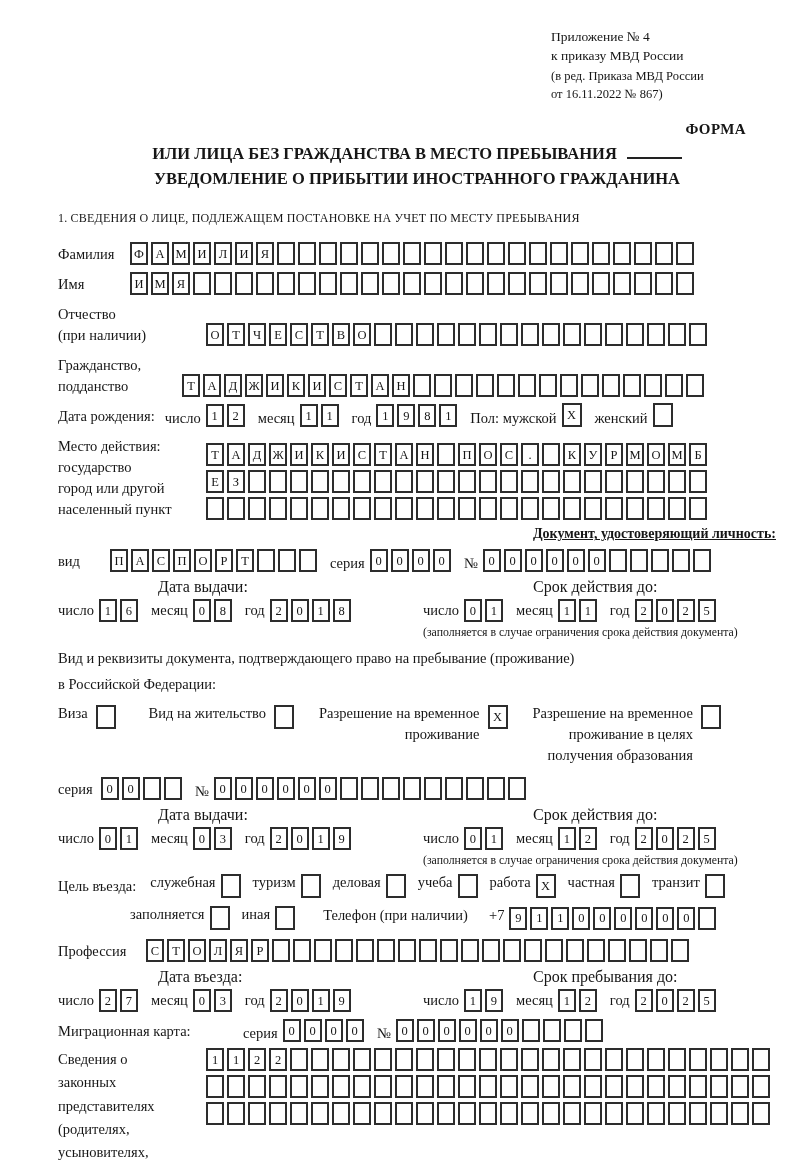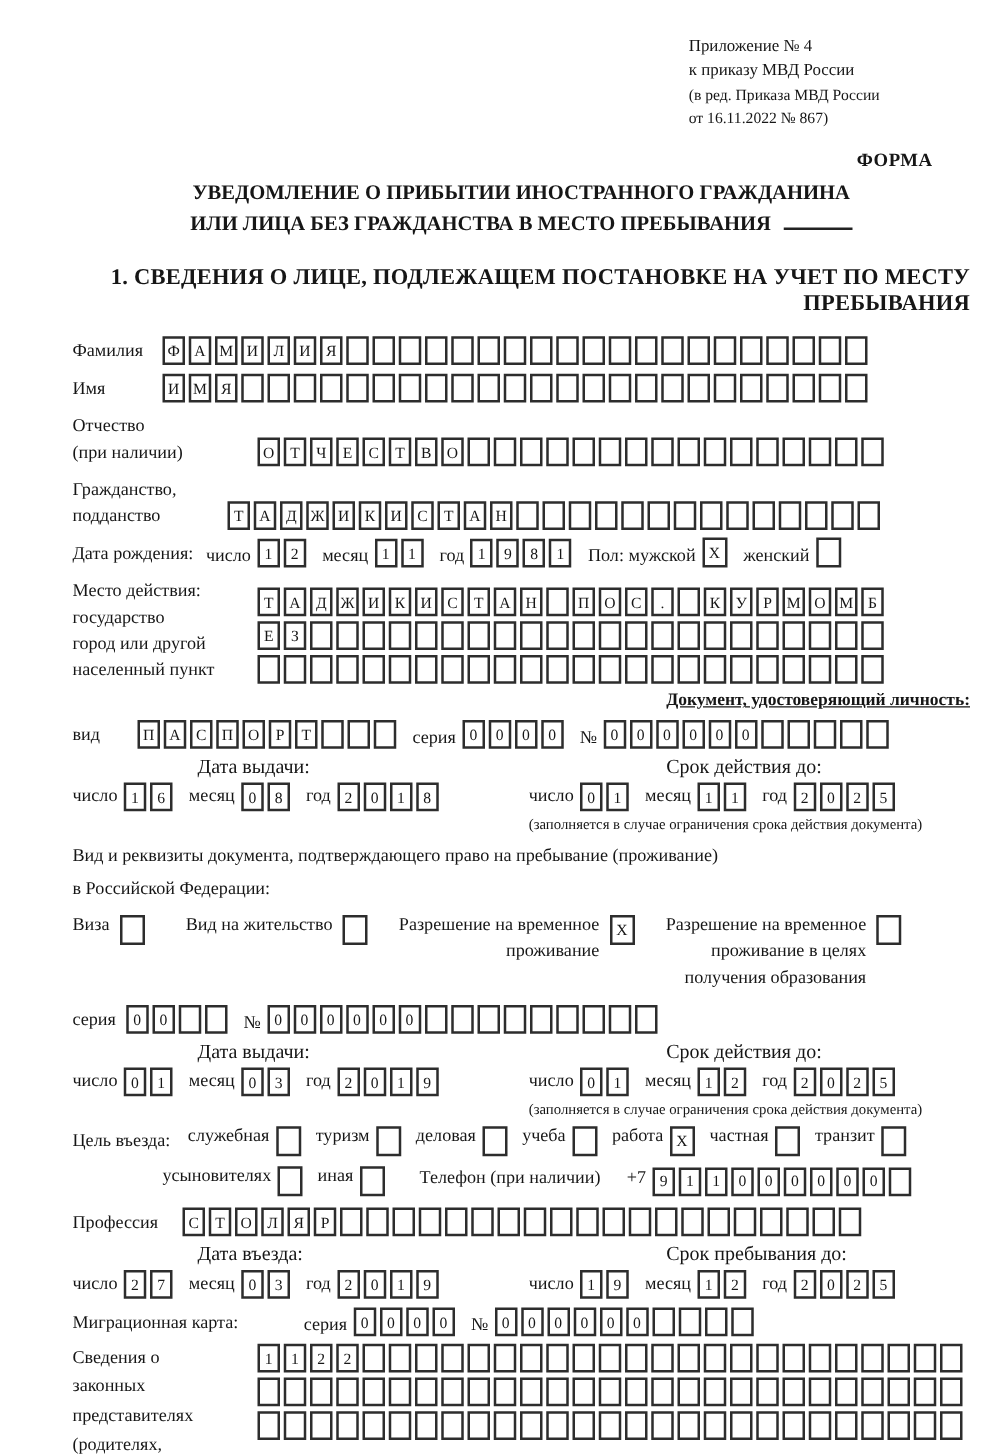--- a/index.html
+++ b/index.html
@@ -7,21 +7,21 @@
   body { width:800px; color:#161616; font-family:"Liberation Serif","DejaVu Serif",serif; }
   .page { width:800px; min-height:1163px; padding:28px 24px 20px 58px; background:#fff; }
 
   .appendix { margin-left:auto; width:225px; font-size:13.5px; line-height:1.38; }
   .appendix .ed { font-size:12.5px; margin-top:3px; }
   .forma { text-align:right; font-weight:bold; font-size:15px; margin:18px 30px 2px 0; letter-spacing:.4px; }
 
   .title { text-align:center; font-weight:bold; font-size:16.5px; line-height:1.5; margin-top:4px; }
   .blank-line { display:inline-block; width:55px; border-bottom:2px solid #222; height:14px; margin-left:10px; }
 
-  .sec-heading { font-weight:bold; font-size:18px; margin:20px 0 15px; letter-spacing:.2px;text-align:right; }
+  .sec-heading { font-weight:normal; font-size:12px; margin:20px 0 15px; letter-spacing:.2px; }
 
   .row { display:flex; align-items:flex-end; margin-bottom:6px; }
   .lbl { font-size:14.5px; flex:0 0 auto; padding-top:3px; line-height:1.45; }
   .w72  { width:72px; }
   .w124 { width:124px; }
   .w148 { width:148px; }
   .w52  { width:52px; }
   .w175 { width:175px; }
 
   .cells { display:flex; flex-wrap:nowrap; }
@@ -74,22 +74,22 @@
     <div>к приказу МВД России</div>
     <div class="ed">
       <div>(в ред. Приказа МВД России</div>
       <div>от 16.11.2022 № 867)</div>
     </div>
   </div>
 
   <div class="forma">ФОРМА</div>
 
   <div class="title">
+    <div><span>ИЛИ ЛИЦА БЕЗ ГРАЖДАНСТВА В МЕСТО ПРЕБЫВАНИЯ</span><span class="blank-line"></span></div>
     <div>УВЕДОМЛЕНИЕ О ПРИБЫТИИ ИНОСТРАННОГО ГРАЖДАНИНА</div>
-    <div><span>ИЛИ ЛИЦА БЕЗ ГРАЖДАНСТВА В МЕСТО ПРЕБЫВАНИЯ</span><span class="blank-line"></span></div>
   </div>
 
   <div class="sec-heading">1. СВЕДЕНИЯ О ЛИЦЕ, ПОДЛЕЖАЩЕМ ПОСТАНОВКЕ НА УЧЕТ ПО МЕСТУ ПРЕБЫВАНИЯ</div>
 
   <div class="row">
     <span class="lbl w72">Фамилия</span>
     <span class="cells">
         <span class="cell">Ф</span>
         <span class="cell">А</span>
         <span class="cell">М</span>
@@ -560,21 +560,21 @@
       <span class="cell cb"></span>
     </span>
     <span class="opt">
       <span class="txt">транзит</span>
       <span class="cell cb"></span>
     </span>
   </div>
 
   <div class="purpose-row" style="padding-left:72px;">
     <span class="opt">
-      <span class="txt">усыновителях</span>
+      <span class="txt">заполняется</span>
       <span class="cell cb"></span>
     </span>
     <span class="opt">
       <span class="txt">иная</span>
       <span class="cell cb"></span>
     </span>
     <span class="sp16"></span>
     <span class="opt">
       <span class="txt">Телефон (при наличии)</span>
       <span class="sp16"></span>

